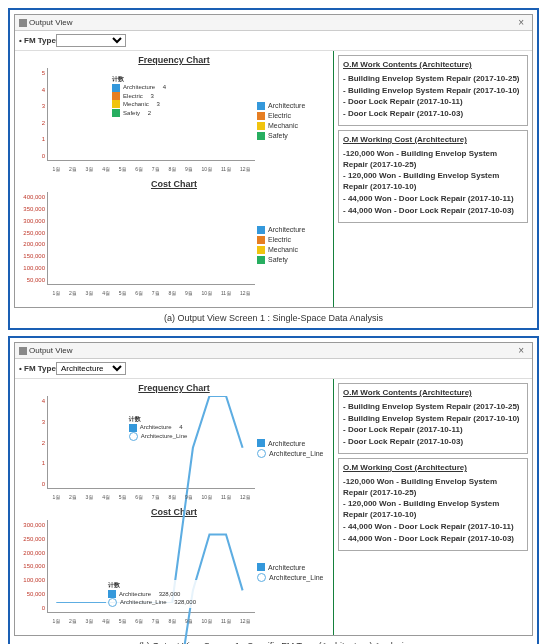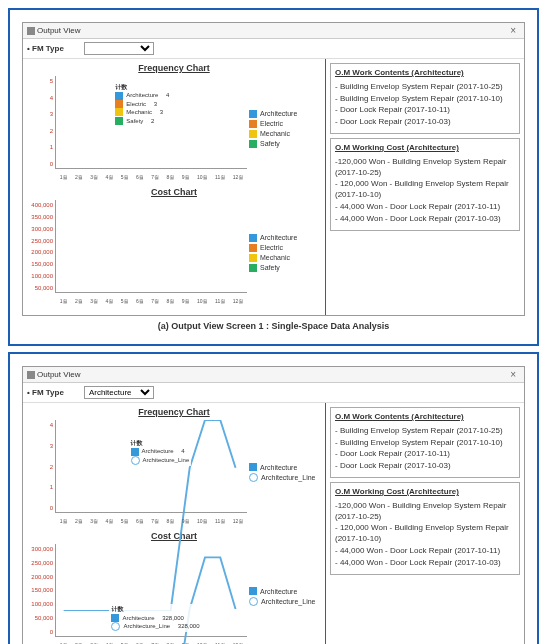--- a/index.html
+++ b/index.html
@@ -1,22 +1,22 @@
 <!DOCTYPE html>
 <html><head>
 <meta charset="utf-8">
 <style>
 body{margin:0;padding:8px;background:#fff;font-family:Arial,sans-serif;font-size:9px;color:#333}
-.figure{border:2px solid #1a5fb4;padding:12px;margin-bottom:6px}
+.figure{border:2px solid #1a5fb4;padding:4px;margin-bottom:6px}
 .window-frame{border:1px solid #999;margin-bottom:2px}
 .title-bar{display:flex;justify-content:space-between;align-items:center;padding:2px 4px;background:#f5f5f5;border-bottom:1px solid #ccc;font-size:8px}
 .title-bar-left{display:flex;align-items:center;gap:2px}
 .title-bar-icon{width:8px;height:8px;background:#888}
 .close-x{font-size:10px;color:#666;padding:0 4px}
-.toolbar{display:flex;align-items:center;padding:3px 4px;gap:20px;border-bottom:1px solid #ddd;font-size:8px}
+.toolbar{display:flex;align-items:center;padding:3px 4px;gap:0;border-bottom:1px solid #ddd;font-size:8px}
 .toolbar label{font-weight:bold}
 .toolbar select{font-size:8px;width:70px;border:1px solid #999;background:#fff}
 .content{display:flex}
 .left-col{flex:1;padding:4px;border-right:1px solid #15803d}
 .right-col{width:190px;padding:4px;display:flex;flex-direction:column;gap:4px}
 .chart-block{margin-bottom:6px}
 .chart-title{text-align:center;font-weight:bold;font-size:9px;margin-bottom:3px;text-decoration:underline}
 .chart-box{position:relative;height:105px;display:flex}
 .yaxis{display:flex;flex-direction:column;justify-content:space-between;width:26px;font-size:6px;color:#c0392b;text-align:right;padding:2px 2px 14px 0}
 .plot{flex:1;position:relative;border-left:1px solid #999;border-bottom:1px solid #999;margin-bottom:12px}
@@ -28,22 +28,22 @@
 .c-elec{background:#e67e22}
 .c-mech{background:#f1c40f}
 .c-safe{background:#27ae60}
 .inner-legend{position:absolute;font-size:6px;background:rgba(255,255,255,.85);padding:1px 2px}
 .inner-legend div{line-height:1.4}
 .outer-legend{width:70px;font-size:7px;padding:4px 2px;display:flex;flex-direction:column;justify-content:center;gap:2px}
 .leg-item{display:flex;align-items:center;gap:3px}
 .sw{width:8px;height:8px;flex-shrink:0}
 .side-panel{border:1px solid #aaa;padding:4px;font-size:8px;line-height:1.35;background:#fff}
 .side-panel .hdr{font-weight:bold;text-decoration:underline;margin-bottom:3px;font-size:8px}
-.side-panel .item{font-weight:normal;margin-bottom:1px}
-.caption{text-align:center;font-weight:bold;font-size:9px;padding:3px 0 1px}
+.side-panel .item{font-weight:bold;margin-bottom:1px}
+.caption{text-align:center;font-weight:normal;font-size:9px;padding:3px 0 1px}
 svg.line{position:absolute;inset:0}
 .circ{width:7px;height:7px;border-radius:50%;flex-shrink:0}
 </style>
 </head>
 <body>
 
 <div class="figure">
   <div class="window-frame">
     <div class="title-bar">
       <div class="title-bar-left">

